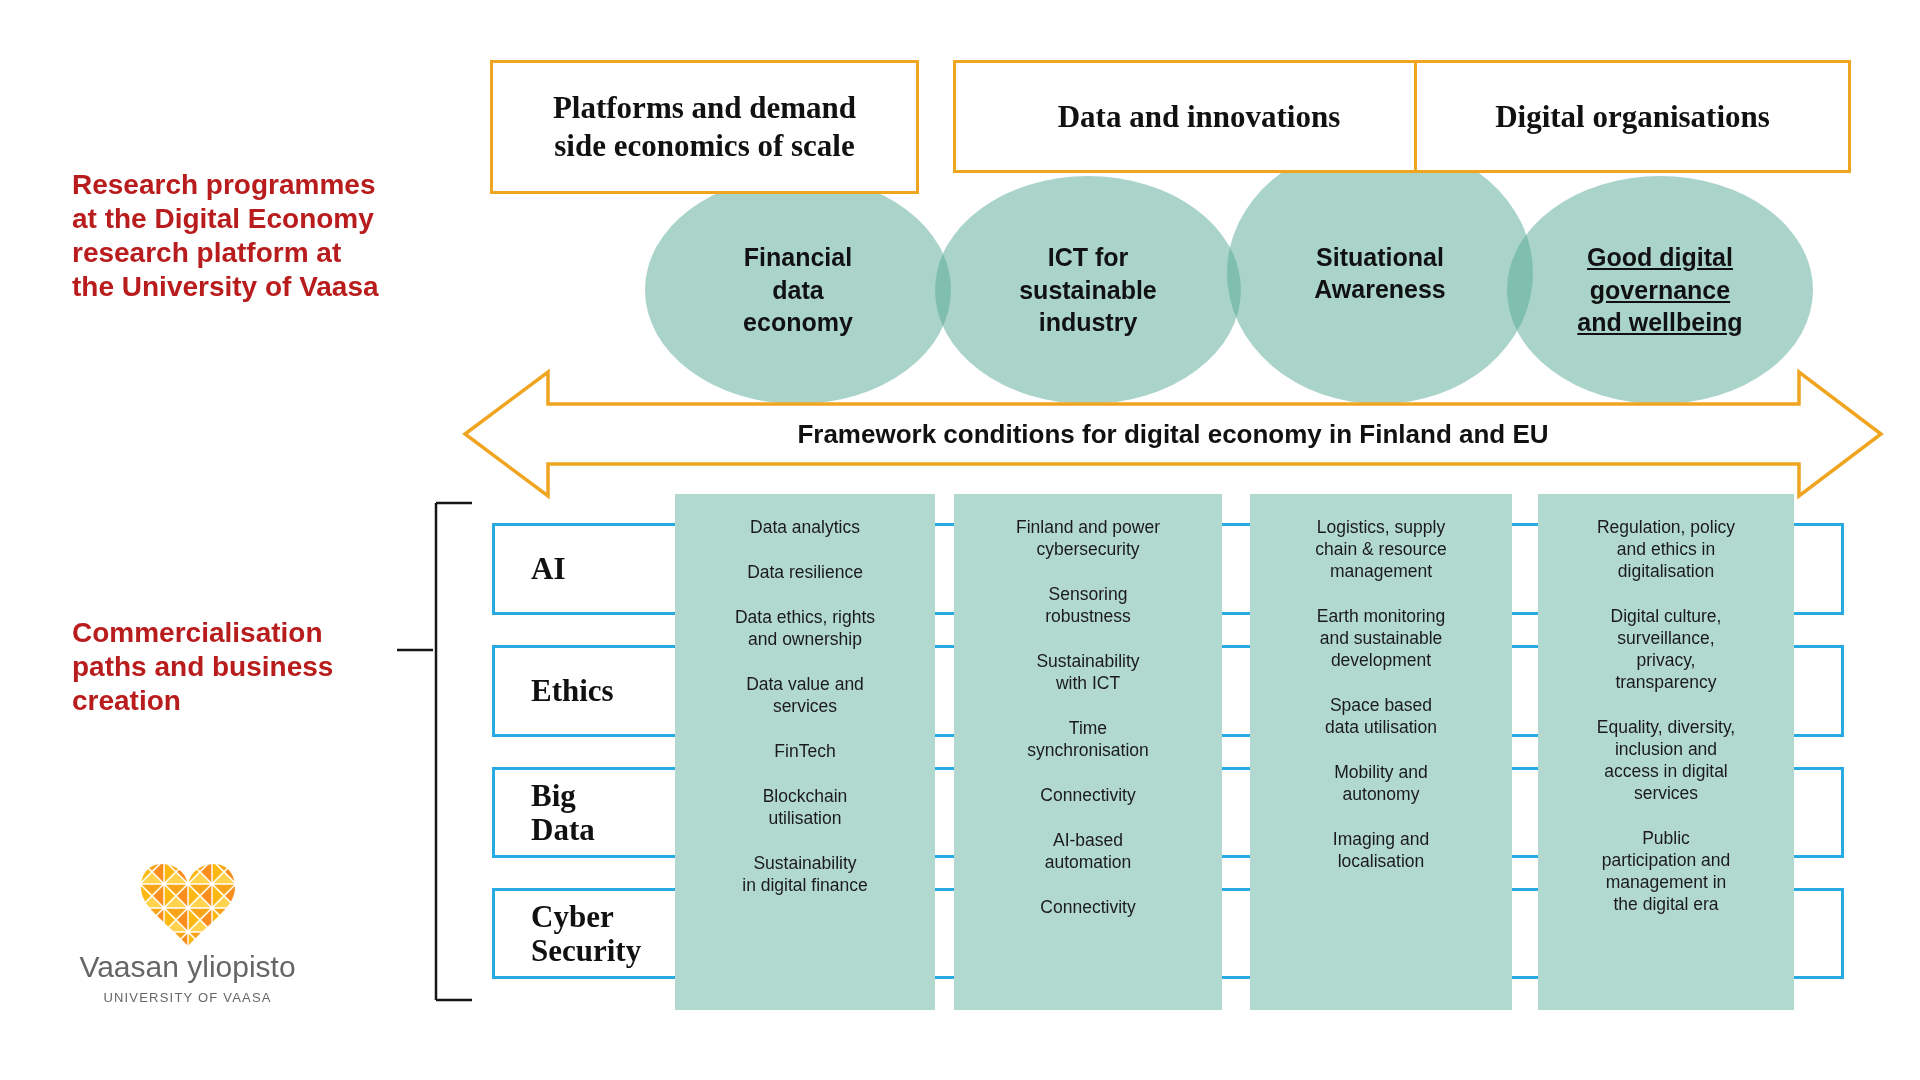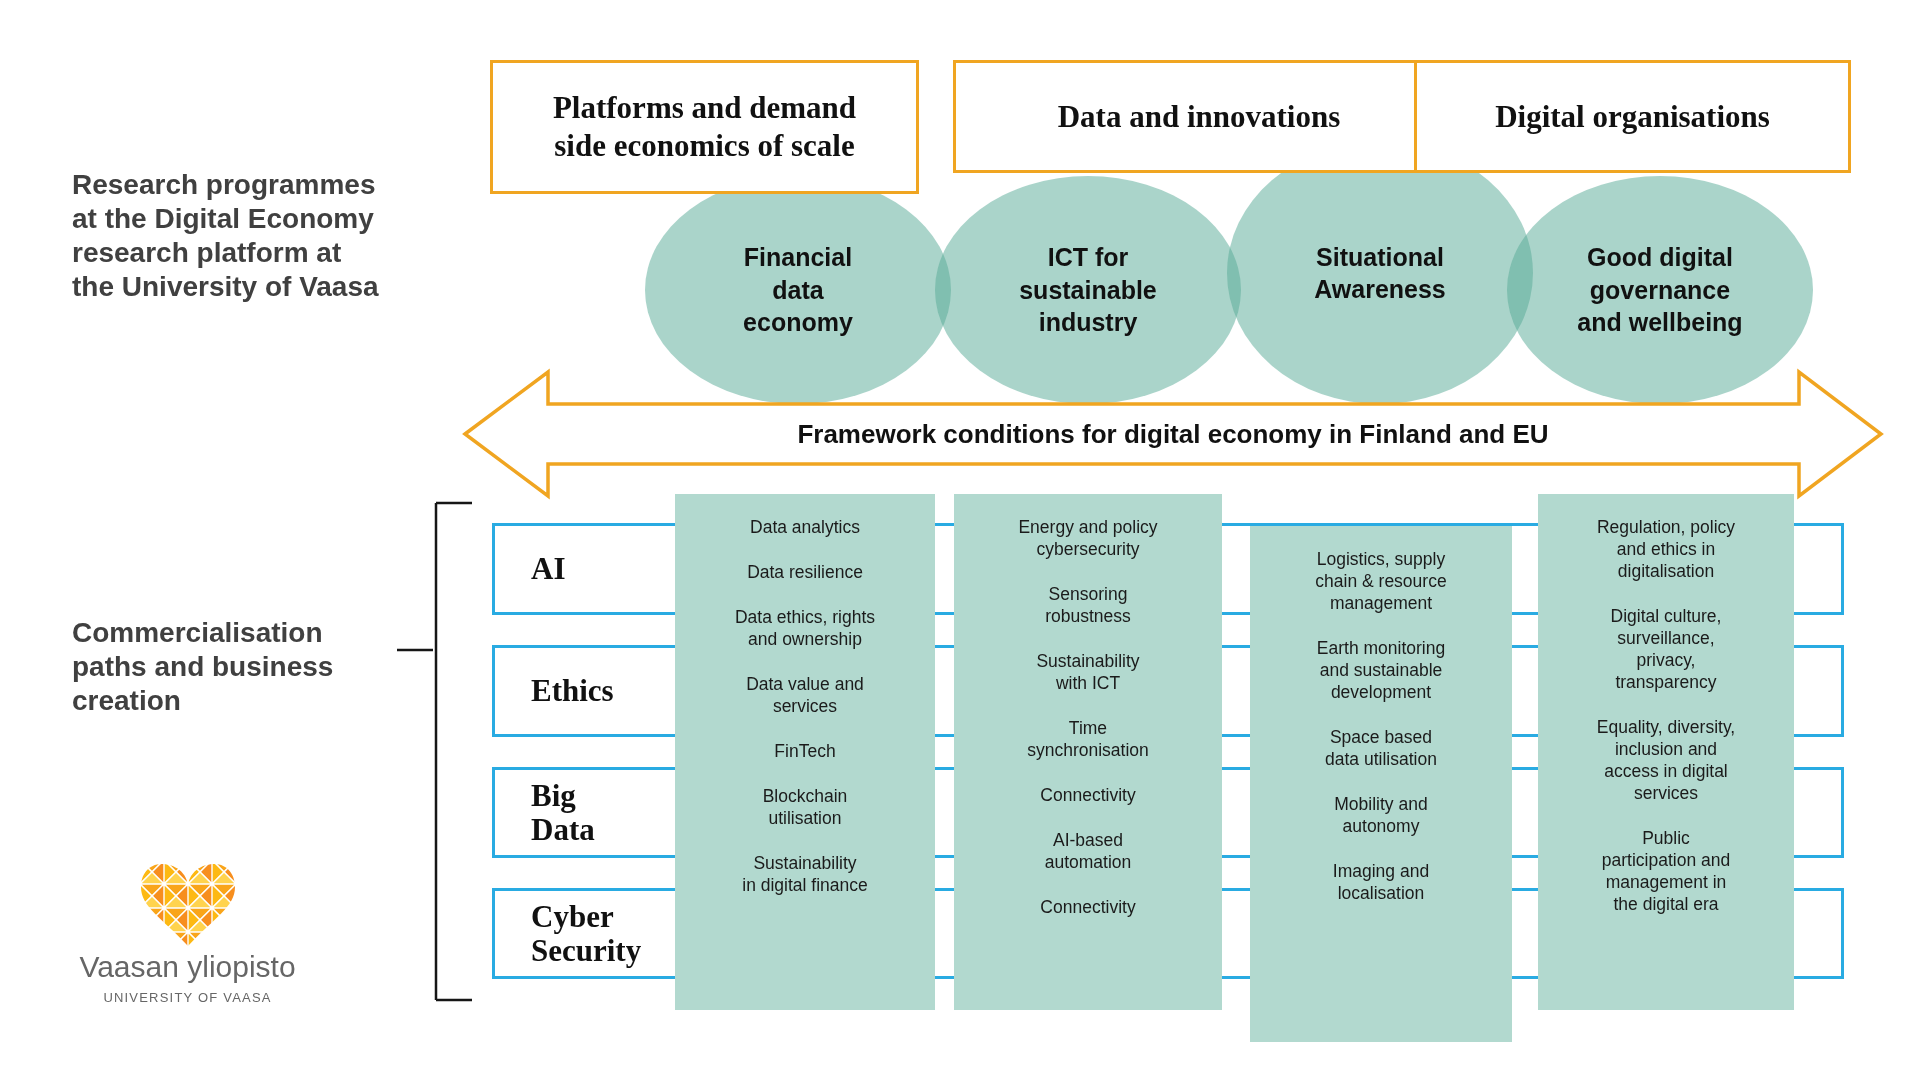--- a/index.html
+++ b/index.html
@@ -1,19 +1,19 @@
 <!DOCTYPE html>
 <html><head>
 <meta charset="utf-8">
 <style>
   html,body{margin:0;padding:0;background:#fff;}
   .stage{position:relative;width:1920px;height:1080px;background:#ffffff;overflow:hidden;
          font-family:"Liberation Sans",sans-serif;color:#1a1a1a;}
   .abs{position:absolute;}
-  .heading{position:absolute;font-weight:700;font-size:28px;line-height:34px;color:#404040;white-space:pre-line;}
+  .heading{position:absolute;font-weight:700;font-size:28px;line-height:34px;color:#b91c1c;white-space:pre-line;}
   .top-box{position:absolute;border:3px solid #F0A521;background:#ffffff;z-index:3;
            display:flex;align-items:center;justify-content:center;text-align:center;
            font-family:"Liberation Serif",serif;font-weight:700;font-size:31px;line-height:1.22;
            white-space:pre-line;color:#111;box-sizing:border-box;}
   .circle{position:absolute;border-radius:50%;background:rgba(86,170,150,0.5);z-index:2;
           display:flex;align-items:center;justify-content:center;text-align:center;
           font-weight:700;font-size:25px;line-height:1.3;white-space:pre-line;color:#111;}
   .arrow-label{position:absolute;z-index:5;text-align:center;font-weight:700;font-size:26px;color:#111;}
   .theme-box{position:absolute;border:3px solid #29ABE2;background:transparent;z-index:1;
              display:flex;align-items:center;box-sizing:border-box;padding-left:36px;
@@ -42,21 +42,21 @@
 creation</div>
 
   <div class="circle" style="left:645px;top:176px;width:306px;height:228px;">Financial
 data
 economy</div>
   <div class="circle" style="left:935px;top:176px;width:306px;height:228px;">ICT for
 sustainable
 industry</div>
   <div class="circle" style="left:1227px;top:142px;width:306px;height:262px;">Situational
 Awareness</div>
-  <div class="circle" style="left:1507px;top:176px;width:306px;height:228px;">Good digital
+  <div class="circle" style="left:1507px;top:176px;width:306px;height:228px;text-decoration:underline;">Good digital
 governance
 and wellbeing</div>
 
   <div class="top-box" style="left:490px;top:60px;width:429px;height:134px;">Platforms and demand
 side economics of scale</div>
   <div class="top-box" style="left:953px;top:60px;width:492px;height:113px;">Data and innovations</div>
   <div class="top-box" style="left:1414px;top:60px;width:437px;height:113px;">Digital organisations</div>
 
   <svg class="abs" style="left:0;top:0;z-index:4;pointer-events:none;" width="1920" height="1080">
     <path d="M 465 434 L 548 372 L 548 404 L 1799 404 L 1799 372 L 1881 434 L 1799 496 L 1799 464 L 548 464 L 548 496 Z" fill="none" stroke="#F0A521" stroke-width="3.5" stroke-linejoin="miter"></path>
@@ -84,34 +84,34 @@
 and ownership</div>
     <div class="col-item">Data value and
 services</div>
     <div class="col-item">FinTech</div>
     <div class="col-item">Blockchain
 utilisation</div>
     <div class="col-item">Sustainability
 in digital finance</div>
   </div>
   <div class="col" style="left:954px;top:494px;width:268px;height:516px;">
-    <div class="col-item">Energy and policy
+    <div class="col-item">Finland and power
 cybersecurity</div>
     <div class="col-item">Sensoring
 robustness</div>
     <div class="col-item">Sustainability
 with ICT</div>
     <div class="col-item">Time
 synchronisation</div>
     <div class="col-item">Connectivity</div>
     <div class="col-item">AI-based
 automation</div>
     <div class="col-item">Connectivity</div>
   </div>
-  <div class="col" style="left:1250px;top:494px;width:262px;height:516px;margin-top:32px;">
+  <div class="col" style="left:1250px;top:494px;width:262px;height:516px;">
     <div class="col-item">Logistics, supply
 chain &amp; resource
 management</div>
     <div class="col-item">Earth monitoring
 and sustainable
 development</div>
     <div class="col-item">Space based
 data utilisation</div>
     <div class="col-item">Mobility and
 autonomy</div>

